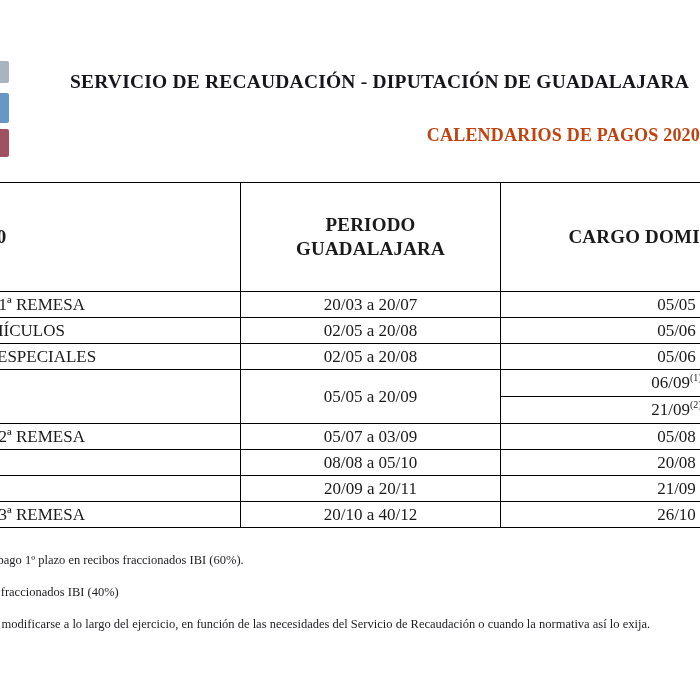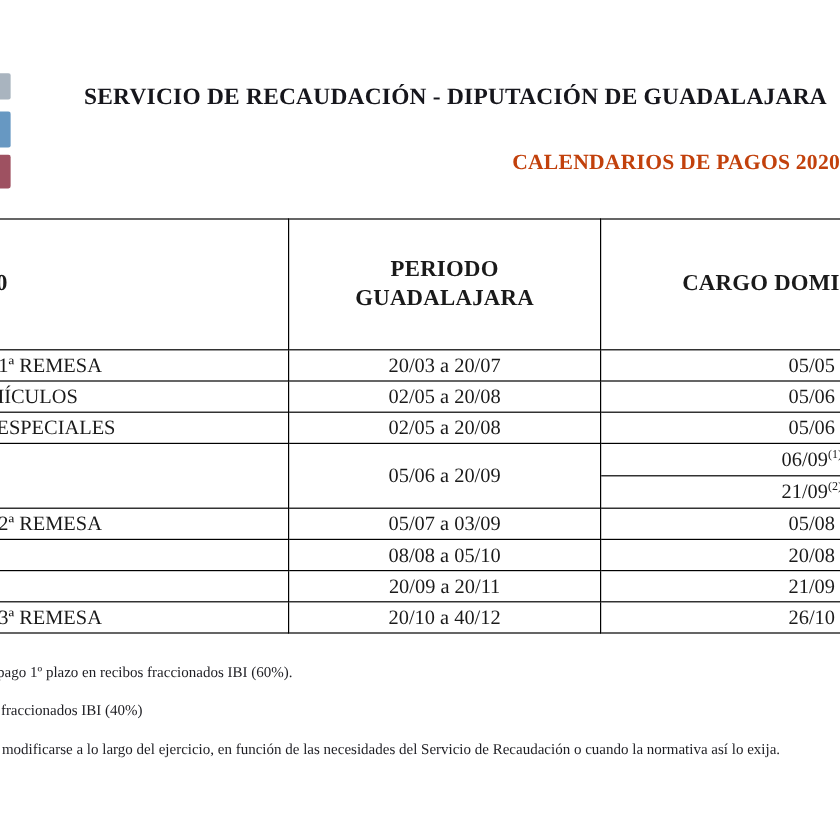--- a/index.html
+++ b/index.html
@@ -207,21 +207,21 @@
         </tr>
 
         <tr>
           <td class="name">I.A.E. Y T.M. DE C. ESPECIALES</td>
           <td class="period">02/05 a 20/08</td>
           <td class="charge">05/06</td>
         </tr>
 
         <tr>
           <td class="name tall">I.B.I. URBANA</td>
-          <td class="period tall">05/06 a 20/09</td>
+          <td class="period tall">05/05 a 20/09</td>
           <td class="split tall">
             <table class="inner">
               <tbody>
                   <tr>
                 <td><span>06/09</span><sup>(1)</sup></td>
               </tr>
               <tr>
                 <td><span>21/09</span><sup>(2)</sup></td>
               </tr>
             </tbody>

